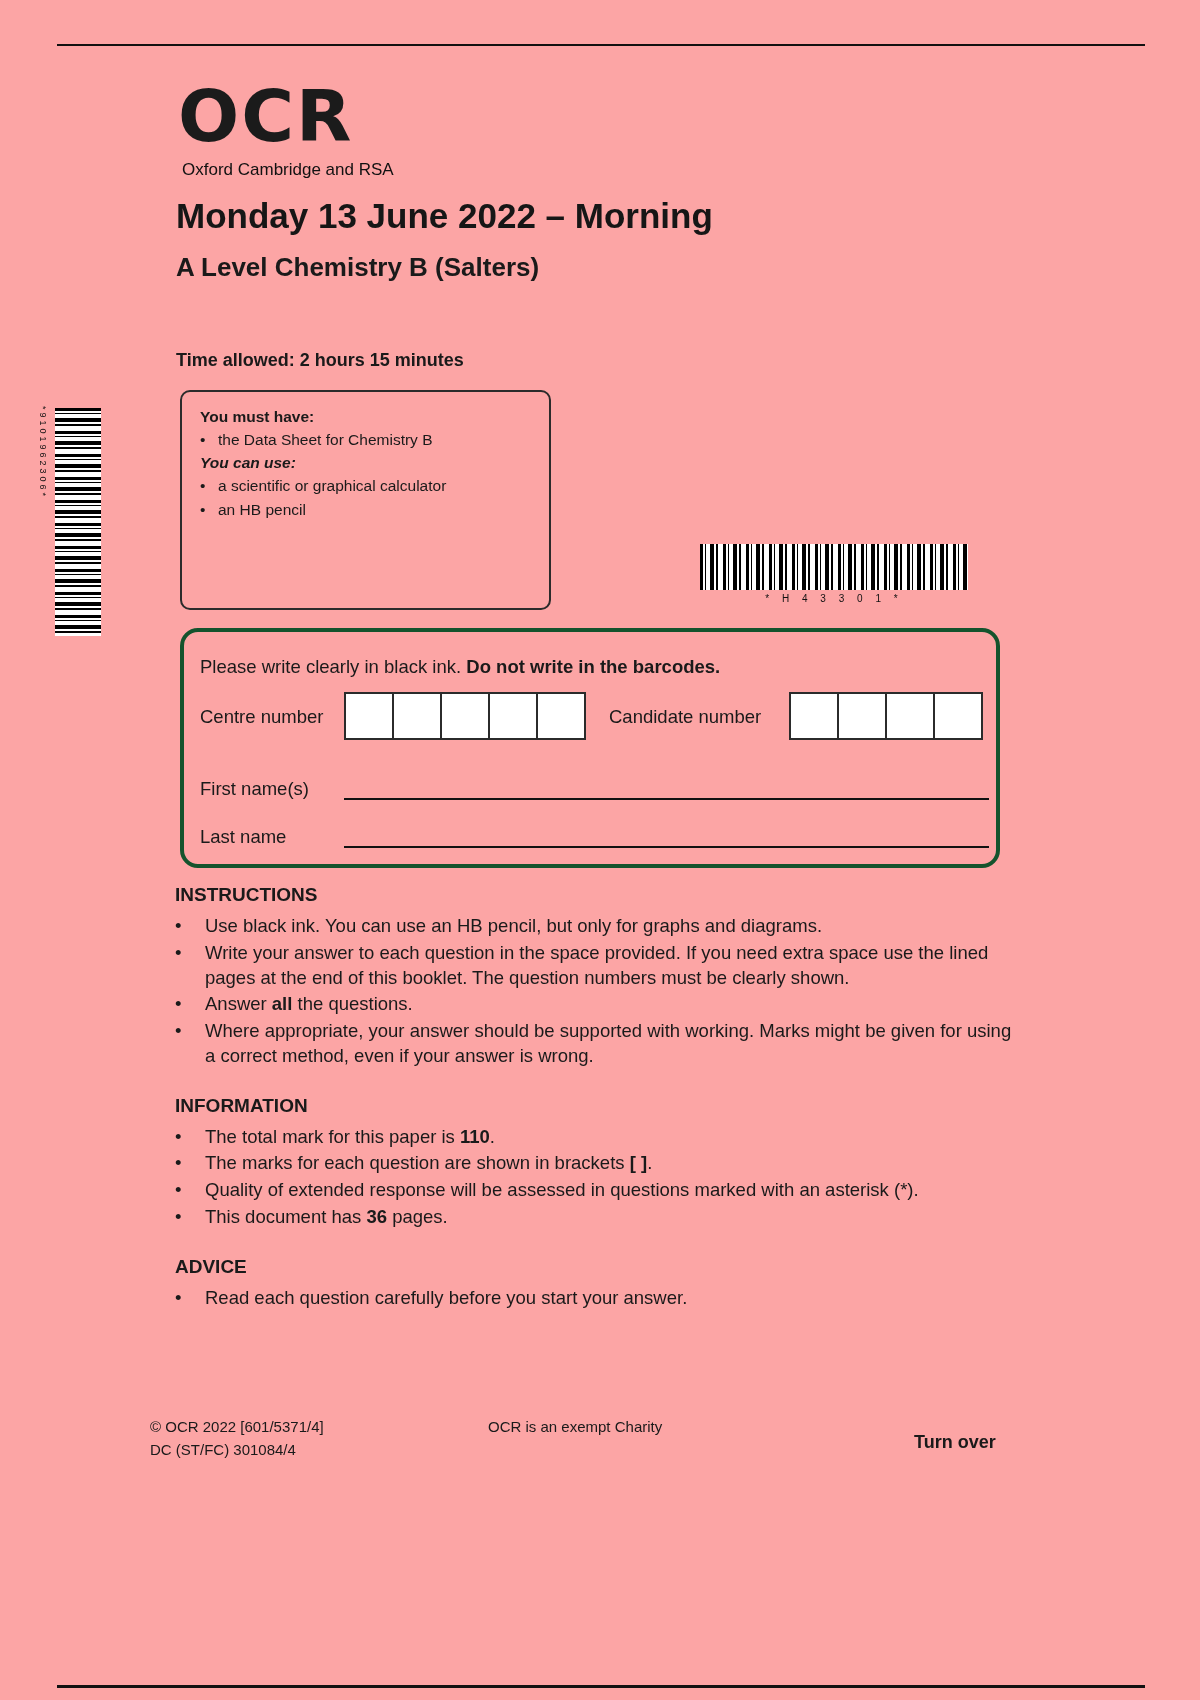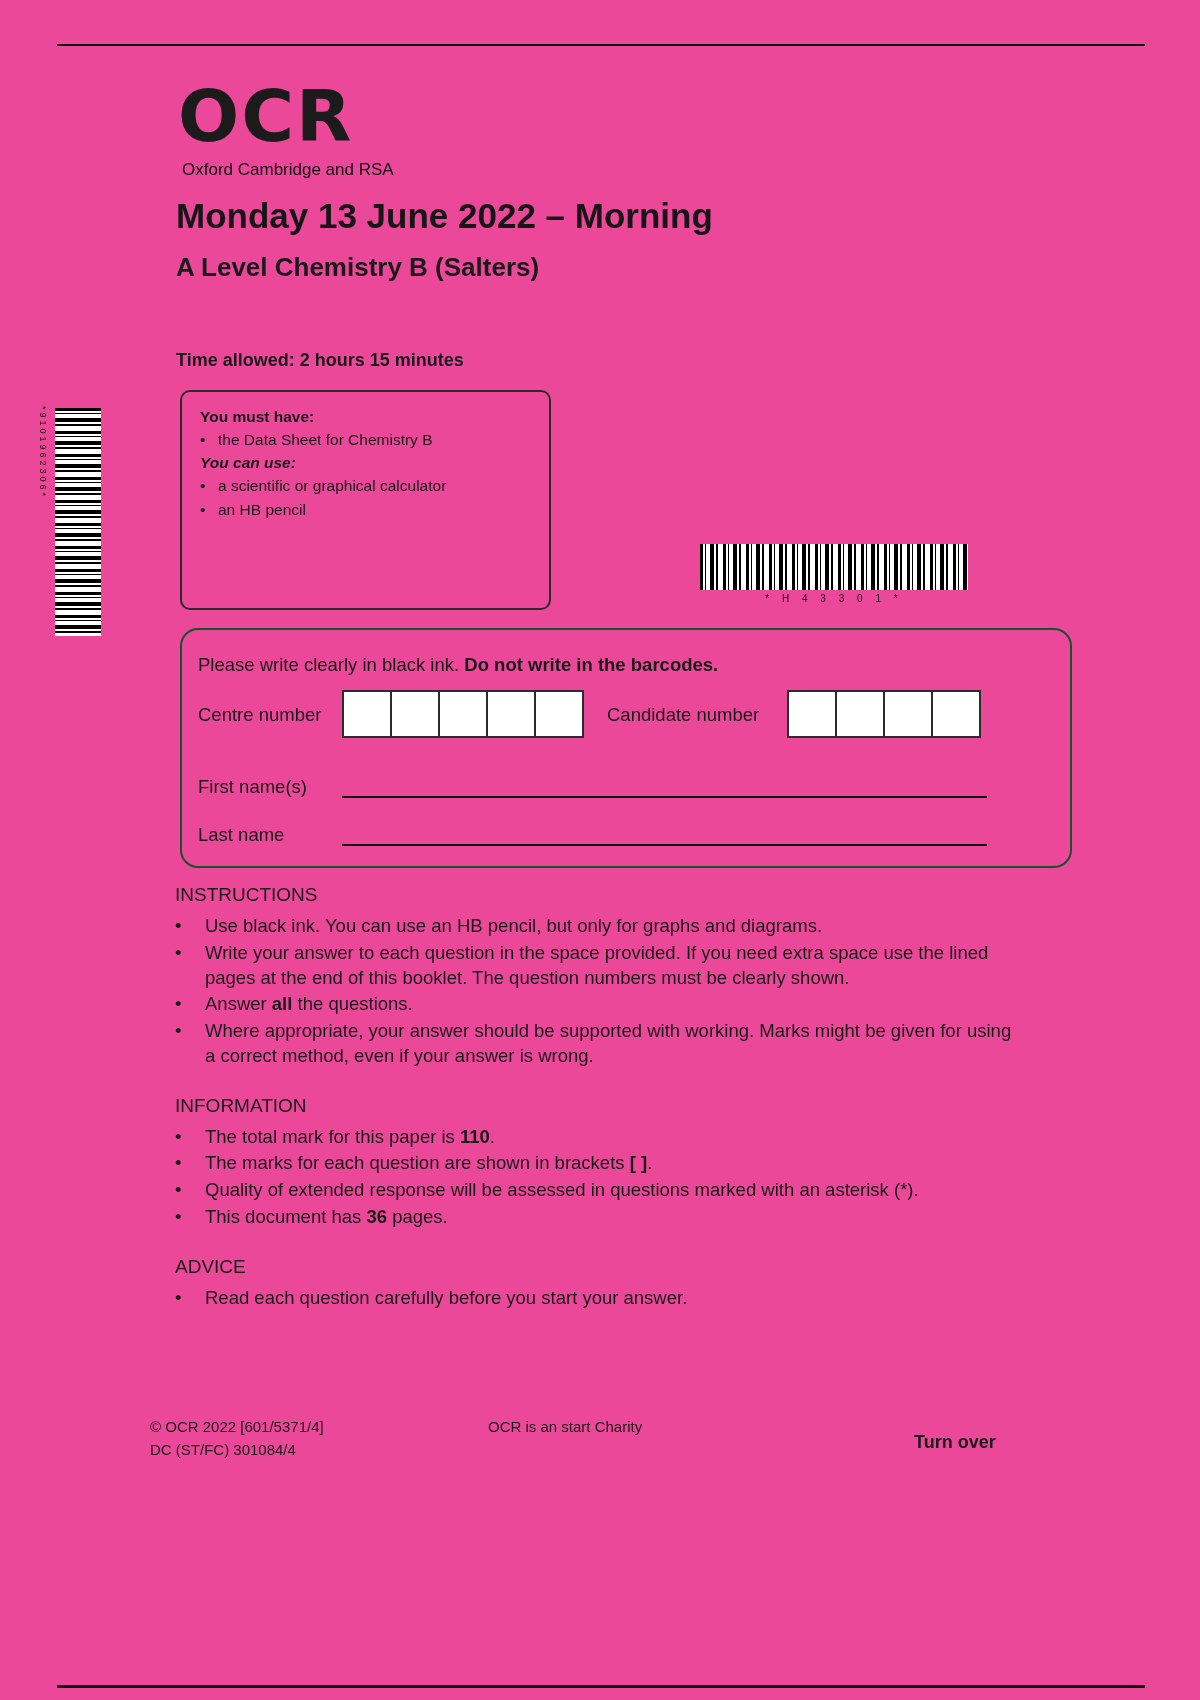--- a/index.html
+++ b/index.html
@@ -1,21 +1,21 @@
 <!DOCTYPE html>
 <html><head>
 <meta charset="utf-8">
 <style>
   * { box-sizing: border-box; margin: 0; padding: 0; }
   html, body { background: #ffffff; }
   .page {
     position: relative;
     width: 1200px;
     height: 1700px;
-    background: #ec4899;
+    background: #fca5a5;
     font-family: "Liberation Sans", sans-serif;
     color: #1a1a1a;
     overflow: hidden;
   }
   .rule { position: absolute; left: 57px; right: 55px; background: #111; }
   .rule.top { top: 44px; height: 2px; }
   .rule.bottom { top: 1685px; height: 3px; }
 
   .logo {
     position: absolute; left: 178px; top: 80px;
@@ -57,42 +57,42 @@
     background: repeating-linear-gradient(90deg,
       #000 0 3px, #fff 3px 5px, #000 5px 6px, #fff 6px 10px,
       #000 10px 14px, #fff 14px 16px, #000 16px 18px, #fff 18px 23px);
   }
   .hbarcode-text {
     position: absolute; left: 700px; top: 593px; width: 268px;
     text-align: center; font-size: 10px; letter-spacing: 5px; color: #111;
   }
 
   .candidate-box {
-    position: absolute; left: 180px; top: 628px; width: 892px; height: 240px;
-    border: 2px solid #14532d; border-radius: 18px;
+    position: absolute; left: 180px; top: 628px; width: 820px; height: 240px;
+    border: 4px solid #14532d; border-radius: 18px;
   }
   .cb-note { position: absolute; left: 16px; top: 24px; font-size: 18.5px; }
   .cb-note .b { font-weight: bold; }
   .cb-label { position: absolute; font-size: 18.5px; }
   .cb-label.centre { left: 16px; top: 74px; }
   .cb-label.cand { left: 425px; top: 74px; }
   .cb-label.fn { left: 16px; top: 146px; }
   .cb-label.ln { left: 16px; top: 194px; }
   .cells { position: absolute; display: flex; }
   .centre-cells { left: 160px; top: 60px; }
   .cand-cells { left: 605px; top: 60px; }
   .cell { width: 50px; height: 48px; border: 2px solid #2b2b2b; background: #fff; margin-left: -2px; }
   .cell:first-child { margin-left: 0; }
   .write-line { position: absolute; left: 160px; width: 645px; border-bottom: 2px solid #111; }
   .fn-line { top: 166px; }
   .ln-line { top: 214px; }
 
   .sections { position: absolute; left: 175px; top: 884px; width: 848px; }
   .section { margin-bottom: 26px; }
-  .section-heading { font-size: 19px; font-weight: normal; margin-bottom: 8px; }
+  .section-heading { font-size: 19px; font-weight: bold; margin-bottom: 8px; }
   .bullet-item { display: flex; font-size: 18.5px; line-height: 1.34; margin-bottom: 2px; }
   .bullet { width: 30px; flex: none; }
   .bullet-text { flex: 1; }
   .bullet-text .b { font-weight: bold; }
 
   .footer-left { position: absolute; left: 150px; top: 1416px; font-size: 15px; line-height: 1.5; }
   .footer-center { position: absolute; left: 488px; top: 1418px; font-size: 15px; }
   .turn-over { position: absolute; left: 914px; top: 1432px; font-size: 18px; font-weight: bold; }
 </style>
 </head>
@@ -214,18 +214,18 @@
             <span class="bullet-text"><span>Read each question carefully before you start your answer.</span></span>
           </div>
         </div>
     </div>
   </div>
 
   <div class="footer-left">
     <div>© OCR 2022  [601/5371/4]</div>
     <div>DC (ST/FC) 301084/4</div>
   </div>
-  <div class="footer-center">OCR is an start Charity</div>
+  <div class="footer-center">OCR is an exempt Charity</div>
   <div class="turn-over">Turn over</div>
 
   <div class="rule bottom"></div>
 
 </div>
 
 </body></html>

